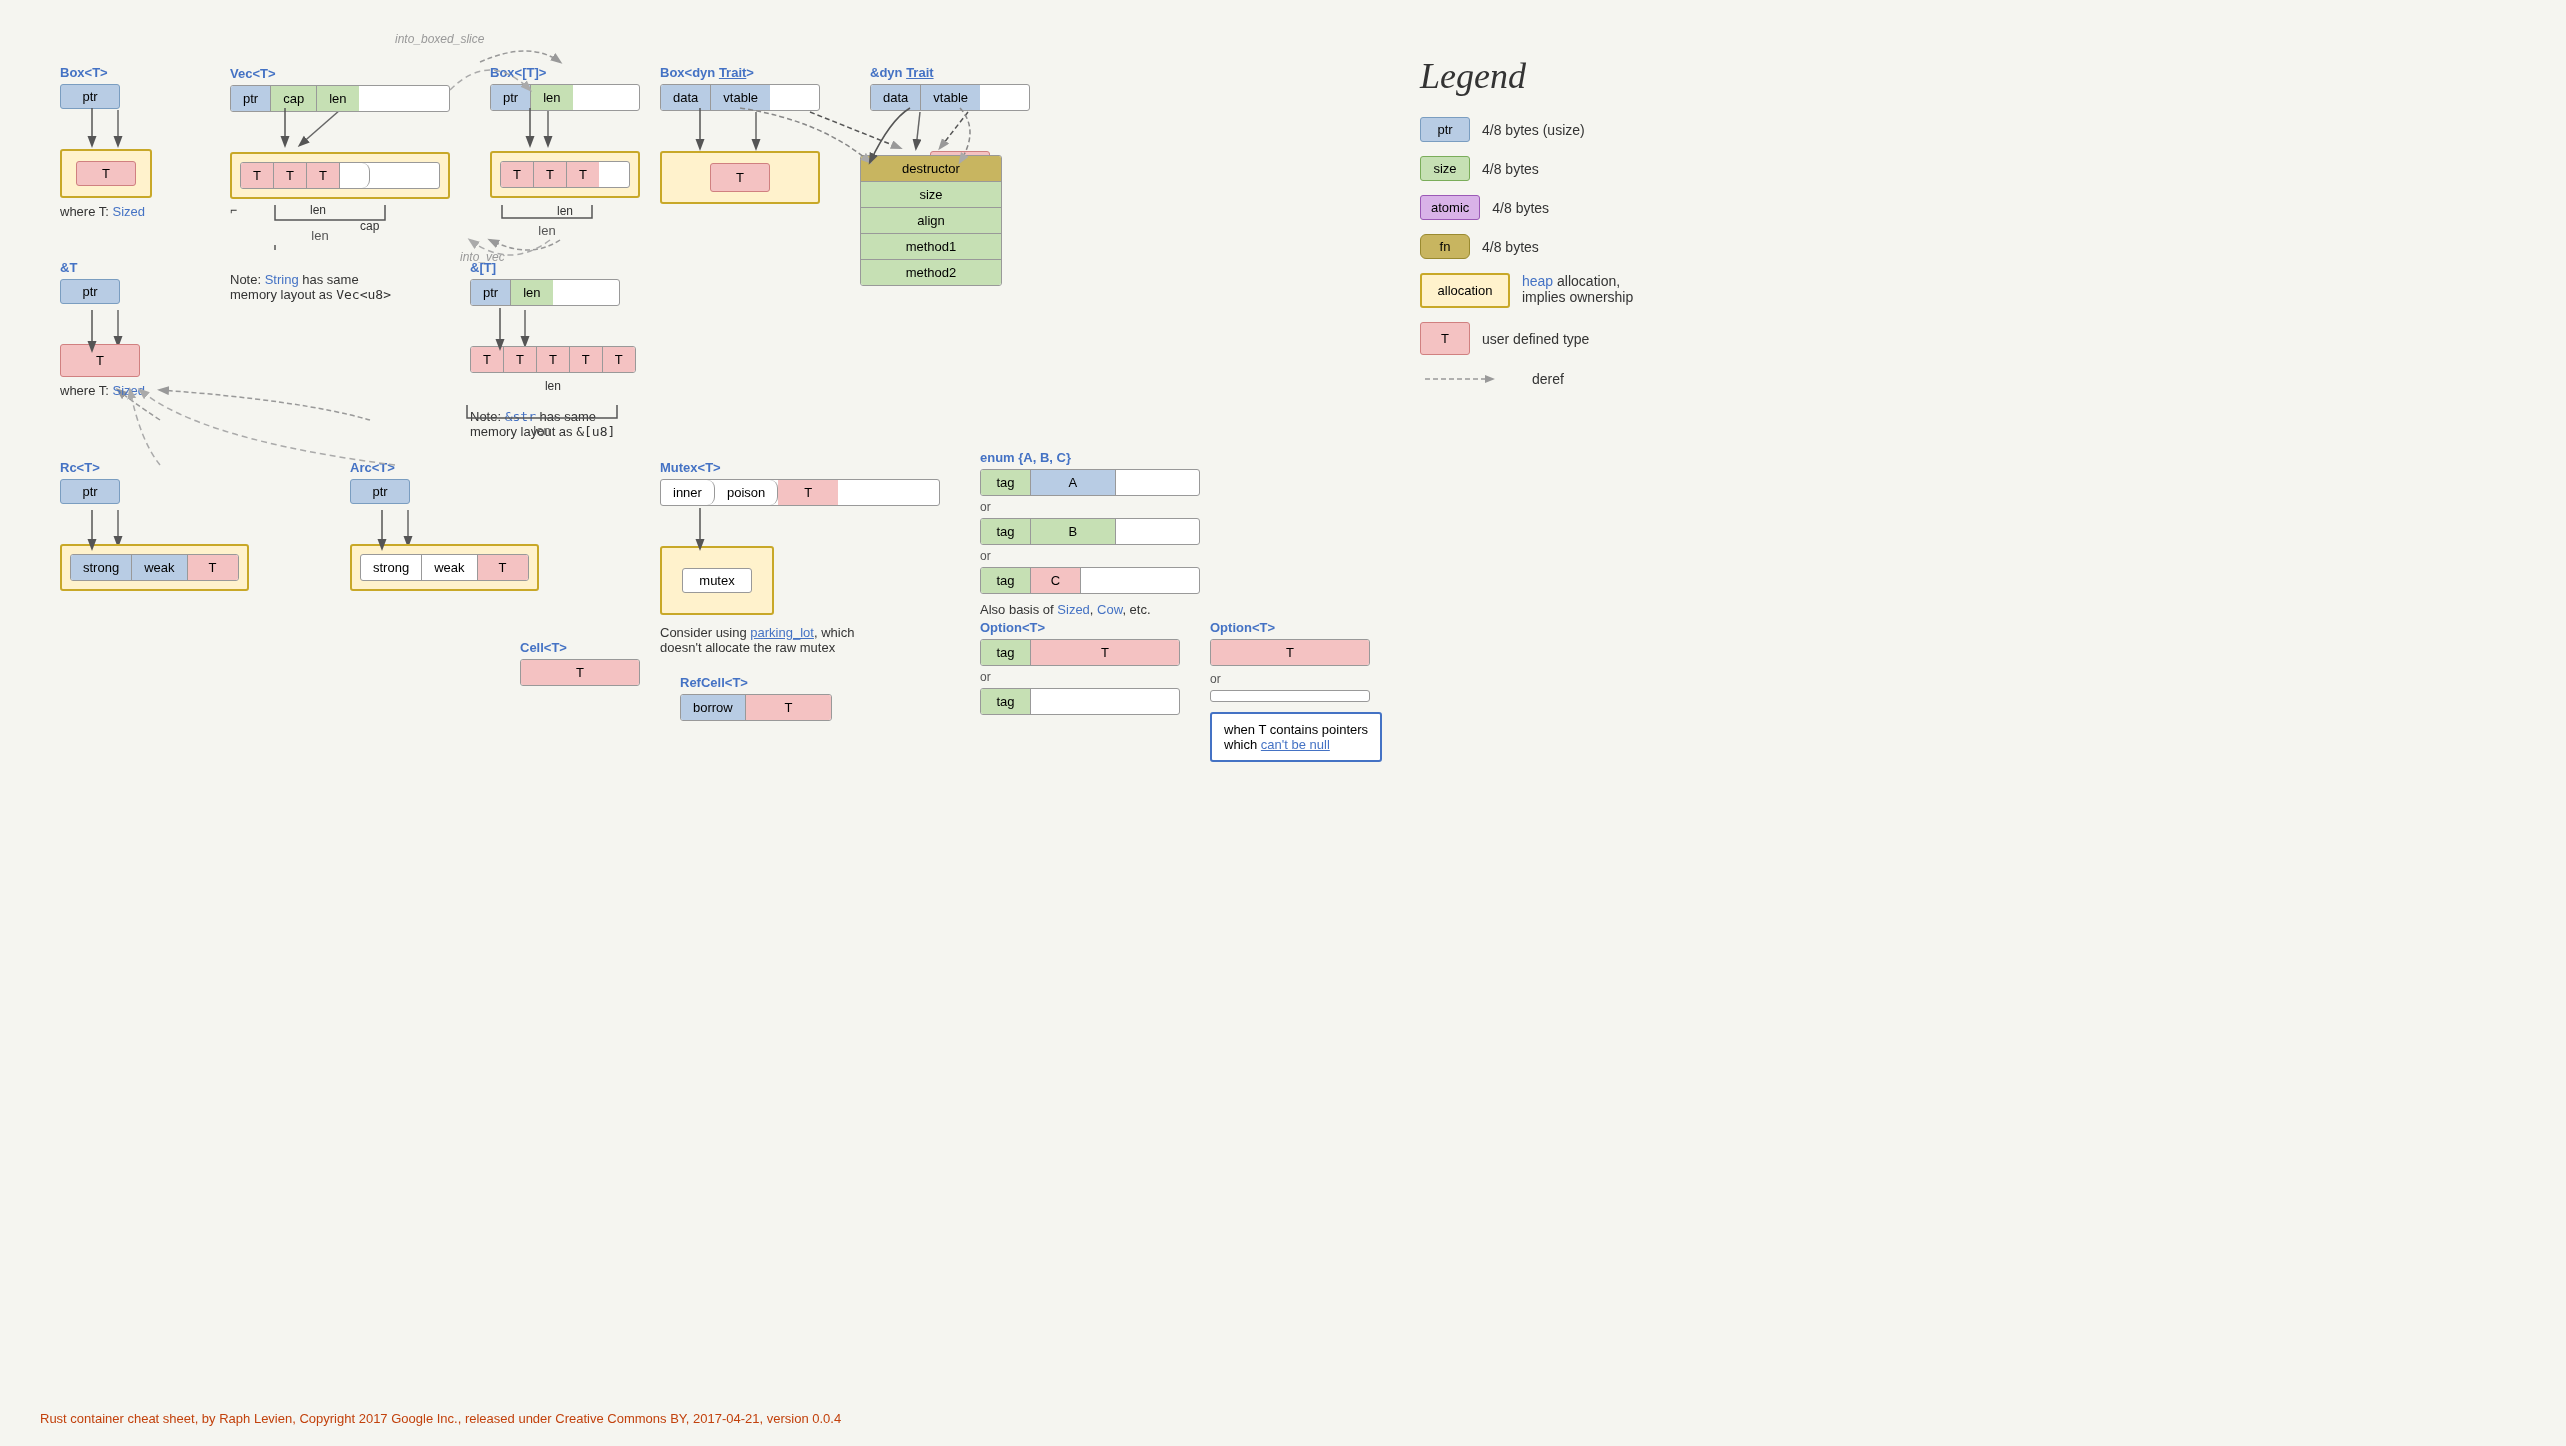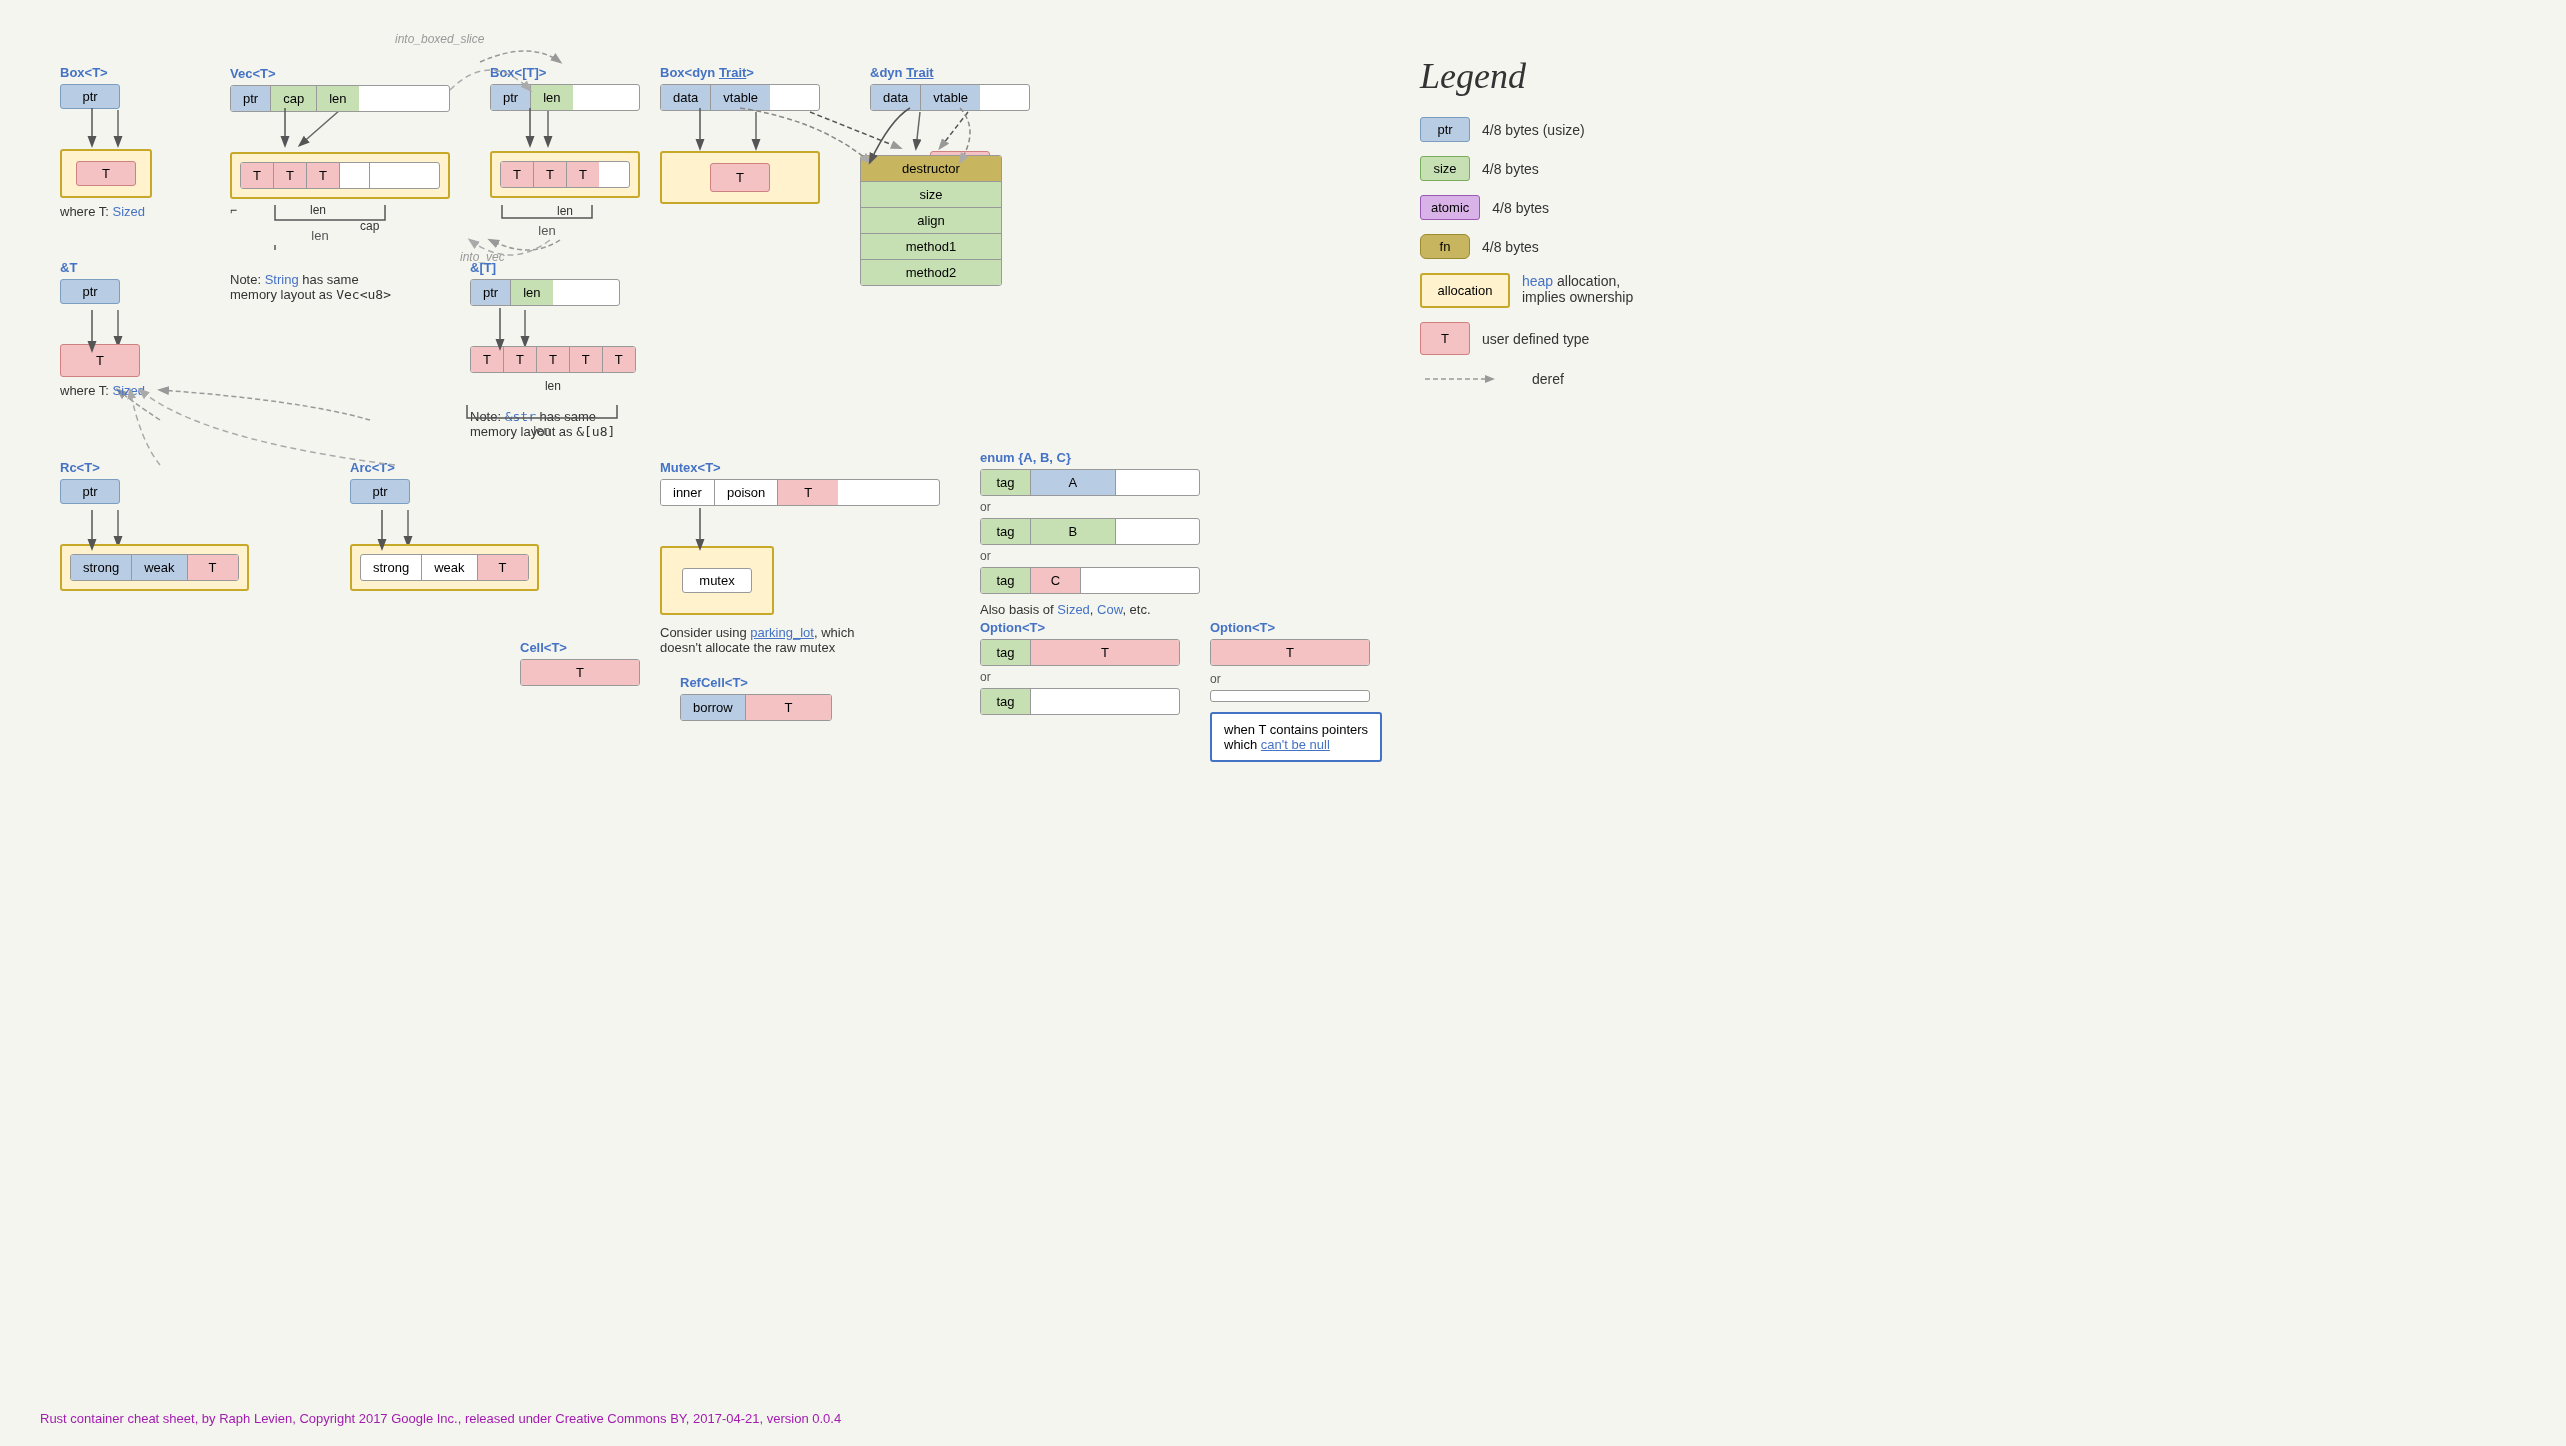--- a/index.html
+++ b/index.html
@@ -96,21 +96,21 @@
       text-align: center;
       font-size: 13px;
       display: flex;
       align-items: center;
       justify-content: center;
     }
     .row-box .cell:last-child { border-right: none; }
     .row-box .cell.blue { background: #b8cce4; }
     .row-box .cell.green { background: #c6e0b4; }
     .row-box .cell.pink { background: #f4c2c2; }
-    .row-box .cell.white { background: white; }
+    .row-box .cell.white { background: white; border-radius: 8px; }
 
     .link-color { color: #4472c4; }
     .link-underline { color: #4472c4; text-decoration: underline; }
 
     
     .alloc-box {
       background: #fff2cc;
       border: 2px solid #c8a828;
       border-radius: 3px;
       padding: 10px 14px;
@@ -177,21 +177,21 @@
 
     .note-text { font-size: 13px; color: #333; }
     .mono { font-family: monospace; }
 
     
     .footer {
       position: absolute;
       bottom: 20px;
       left: 40px;
       font-size: 13px;
-      color: #a21caf;
+      color: #c2410c;
     }
 
     
     .enum-row {
       display: flex;
       align-items: stretch;
       border: 1.5px solid #999;
       border-radius: 3px;
       background: white;
       overflow: hidden;

